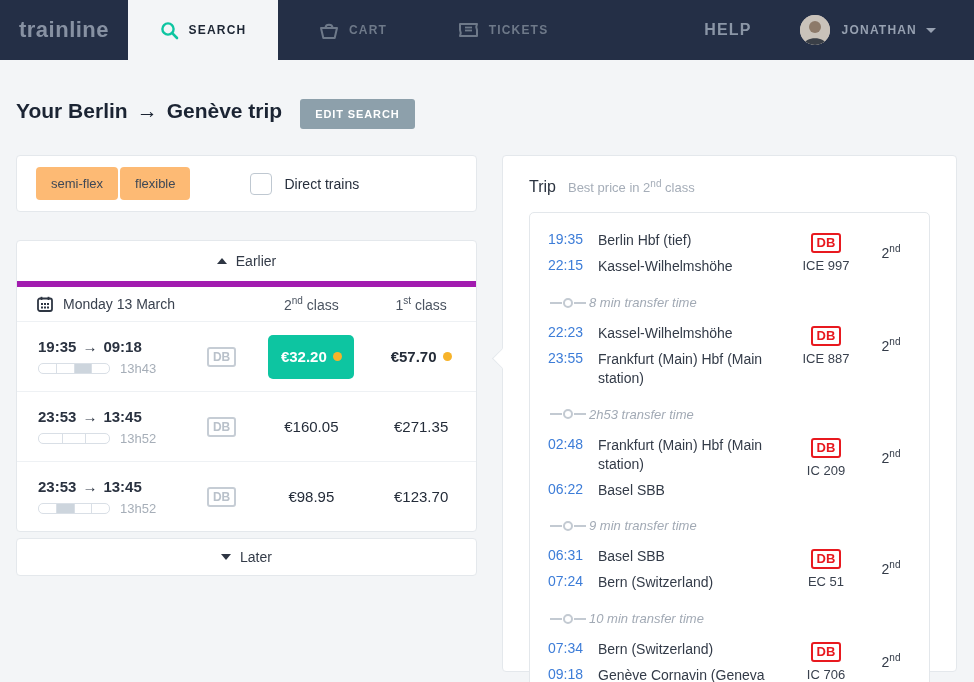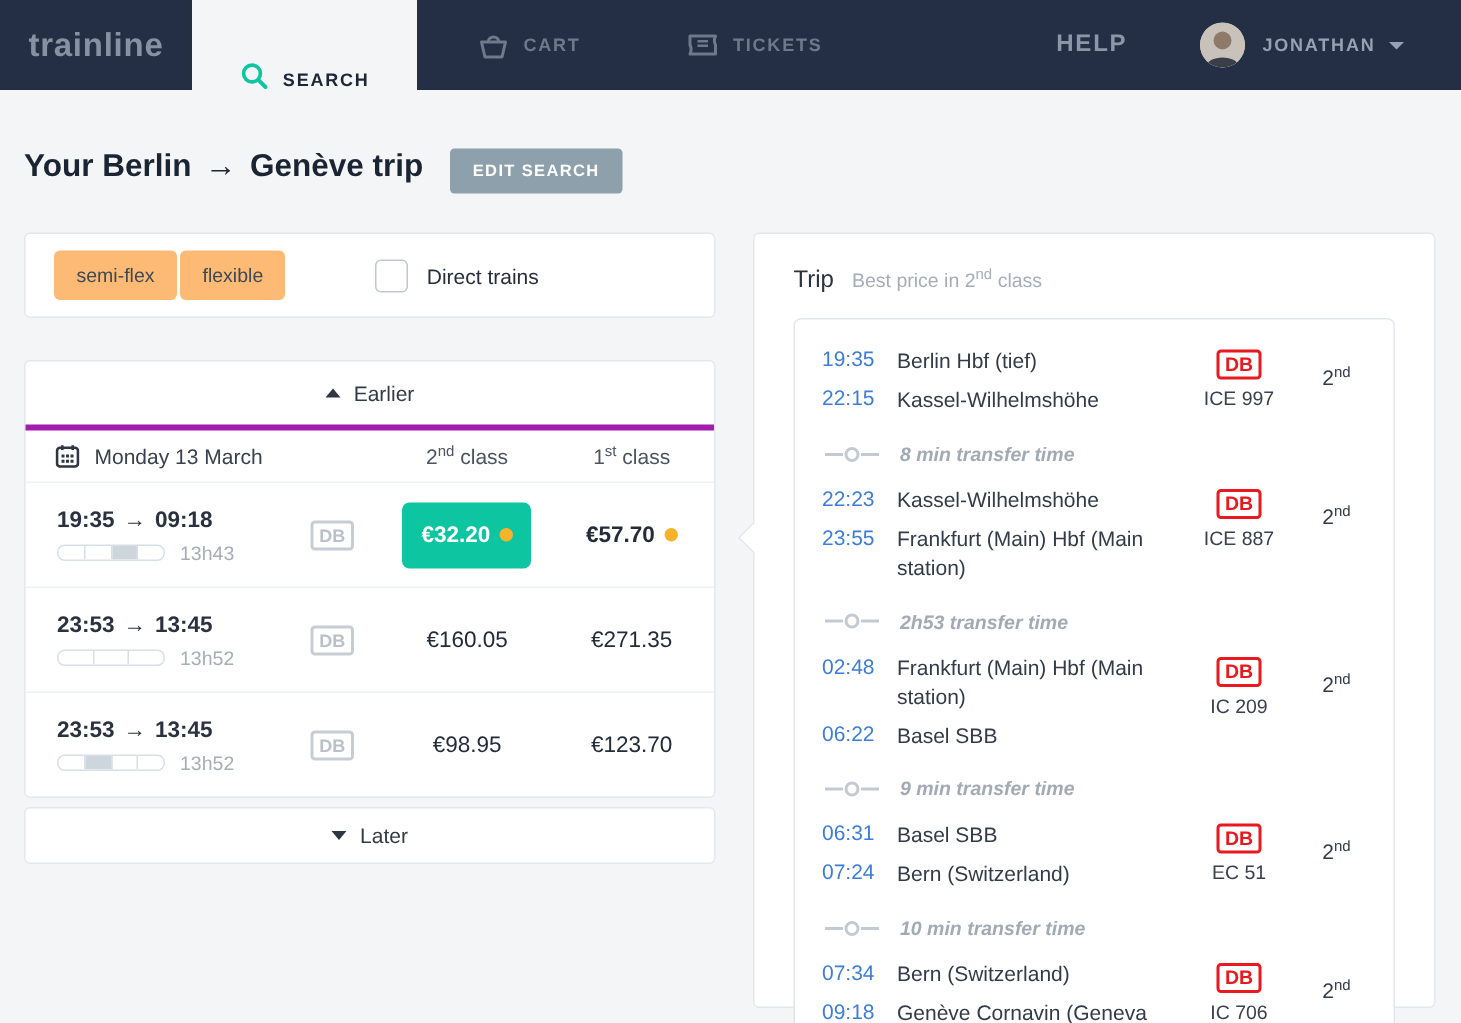--- a/index.html
+++ b/index.html
@@ -5,21 +5,21 @@
   * { margin:0; padding:0; box-sizing:border-box; }
   body { background:#eef1f4; font-family:"Liberation Sans","DejaVu Sans",sans-serif; }
   .screen { position:relative; width:974px; height:682px; background:#f3f5f7; overflow:hidden; }
 
   
   .header { position:absolute; top:0; left:0; width:974px; height:60px; background:#242f46; display:flex; align-items:stretch; }
   .brand { width:128px; display:flex; align-items:center; justify-content:center;
            color:#8791a2; font-size:22px; font-weight:bold; letter-spacing:.5px; cursor:pointer; }
   .tab { width:150px; display:flex; align-items:center; justify-content:center; gap:10px;
          color:#6e7989; font-size:12px; font-weight:bold; letter-spacing:1.2px; cursor:pointer; }
-  .tab.active { background:#f3f5f7; color:#1d2634;align-items:flex-end; }
+  .tab.active { background:#f3f5f7; color:#1d2634; }
   .tab svg, .hdr-ico { flex:0 0 auto; }
   .header-right { margin-left:auto; display:flex; align-items:center; padding-right:38px; }
   .help { color:#8b96a6; font-size:16px; font-weight:bold; letter-spacing:1.2px; margin-right:48px; cursor:pointer; }
   .avatar { width:30px; height:30px; border-radius:50%; overflow:hidden; background:#cfc8c2; margin-right:12px; cursor:pointer; }
   .user { color:#97a1b1; font-size:12px; font-weight:bold; letter-spacing:1.2px; cursor:pointer; }
   .chev { width:0; height:0; border-left:5px solid transparent; border-right:5px solid transparent;
           border-top:5px solid #97a1b1; margin-left:9px; }
 
   
   .title-row { position:absolute; top:99px; left:16px; display:flex; align-items:flex-start; }
@@ -37,21 +37,21 @@
   .seg { display:flex; gap:2px; }
   .seg-btn { padding:9px 15px; font-size:13px; border-radius:4px; background:#fdba74; color:#3e4856; border:none; cursor:pointer; font-family:inherit; }
   .seg-btn.active { background:#0dc5a1; color:#fff; font-weight:bold; }
   .chk { width:22px; height:22px; border:1px solid #bfc8d1; border-radius:4px; background:#fff; margin-left:60px; cursor:pointer; }
   .chk-label { margin-left:12px; font-size:14px; color:#262e3c; }
 
   
   .results { position:absolute; top:240px; left:16px; width:461px; }
   .earlier-row, .later-card { display:flex; align-items:center; justify-content:center;
       font-size:14px; color:#333b48; cursor:pointer; }
-  .earlier-row { height:46px; border-bottom:4px solid #a21caf; }
+  .earlier-row { height:46px; border-bottom:6px solid #a21caf; }
   .caret-up { width:0; height:0; border-left:5px solid transparent; border-right:5px solid transparent; border-bottom:6px solid #2e3643; margin-right:9px; }
   .caret-dn { width:0; height:0; border-left:5px solid transparent; border-right:5px solid transparent; border-top:6px solid #2e3643; margin-right:9px; }
   .thead { height:34px; display:flex; align-items:center; }
   .thead .date-cell { width:240px; display:flex; align-items:center; padding-left:20px; font-size:14px; color:#39414e; gap:10px; }
   .class-col-h { width:110px; text-align:center; font-size:14px; color:#4b5461; }
   sup { font-size:10px; }
   .row { height:70px; display:flex; align-items:center; border-top:1px solid #eef1f4; cursor:pointer; }
   .row .cell-left { width:170px; padding-left:21px; }
   .times { font-size:15px; font-weight:bold; color:#2a3240; display:flex; gap:6px; align-items:center; }
   .sub-line { display:flex; align-items:center; margin-top:6px; gap:10px; }
@@ -79,21 +79,21 @@
   .legs-box { margin-top:16px; border:1px solid #e3e7eb; border-radius:5px; padding:18px 12px 6px 18px; background:#fff; }
   .leg { display:flex; margin-bottom:12px; }
   .leg-lines { flex:1; }
   .leg-line { display:flex; margin-bottom:7px; font-size:14px; }
   .leg-time { width:40px; color:#3d7dd8; flex:0 0 auto; }
   .leg-station { color:#333b48; margin-left:10px; max-width:235px; line-height:1.35; }
   .train-col { width:78px; display:flex; flex-direction:column; align-items:center; padding-top:2px; flex:0 0 auto; }
   .db-logo { color:#e8191f; border:2px solid #e8191f; border-radius:3px; font-weight:bold; font-size:13px; line-height:16px; padding:0 4px; }
   .train-num { font-size:13px; color:#39414e; margin-top:5px; }
   .class-col { width:52px; text-align:center; font-size:14px; color:#333b48; padding-top:12px; flex:0 0 auto; }
-  .transfer { display:flex; align-items:center; gap:14px; margin:2px 0 14px 2px;font-weight:bold; }
+  .transfer { display:flex; align-items:center; gap:3px; margin:2px 0 14px 2px; }
   .transfer-text { font-size:13px; font-style:italic; color:#a2aab5; }
 </style>
 </head>
 <body>
 
 <div class="screen">
 
   <div class="header">
     <div class="brand">trainline</div>
 

